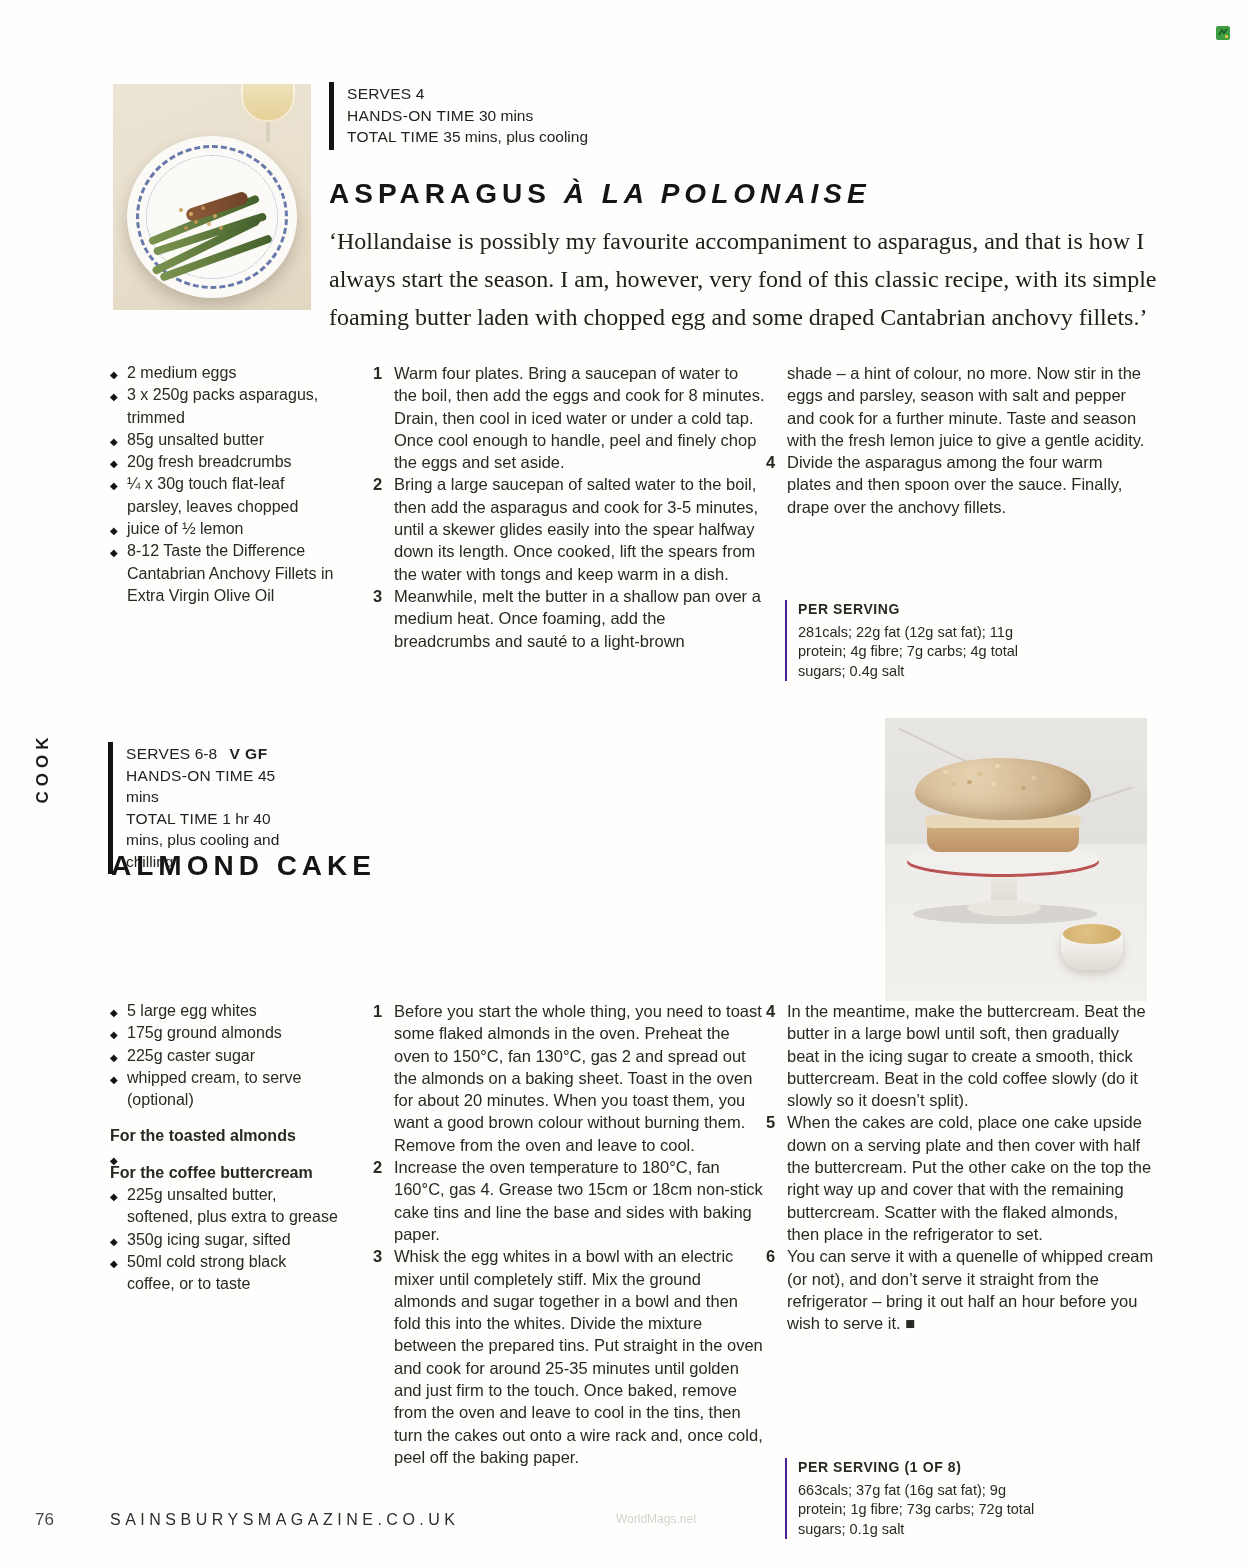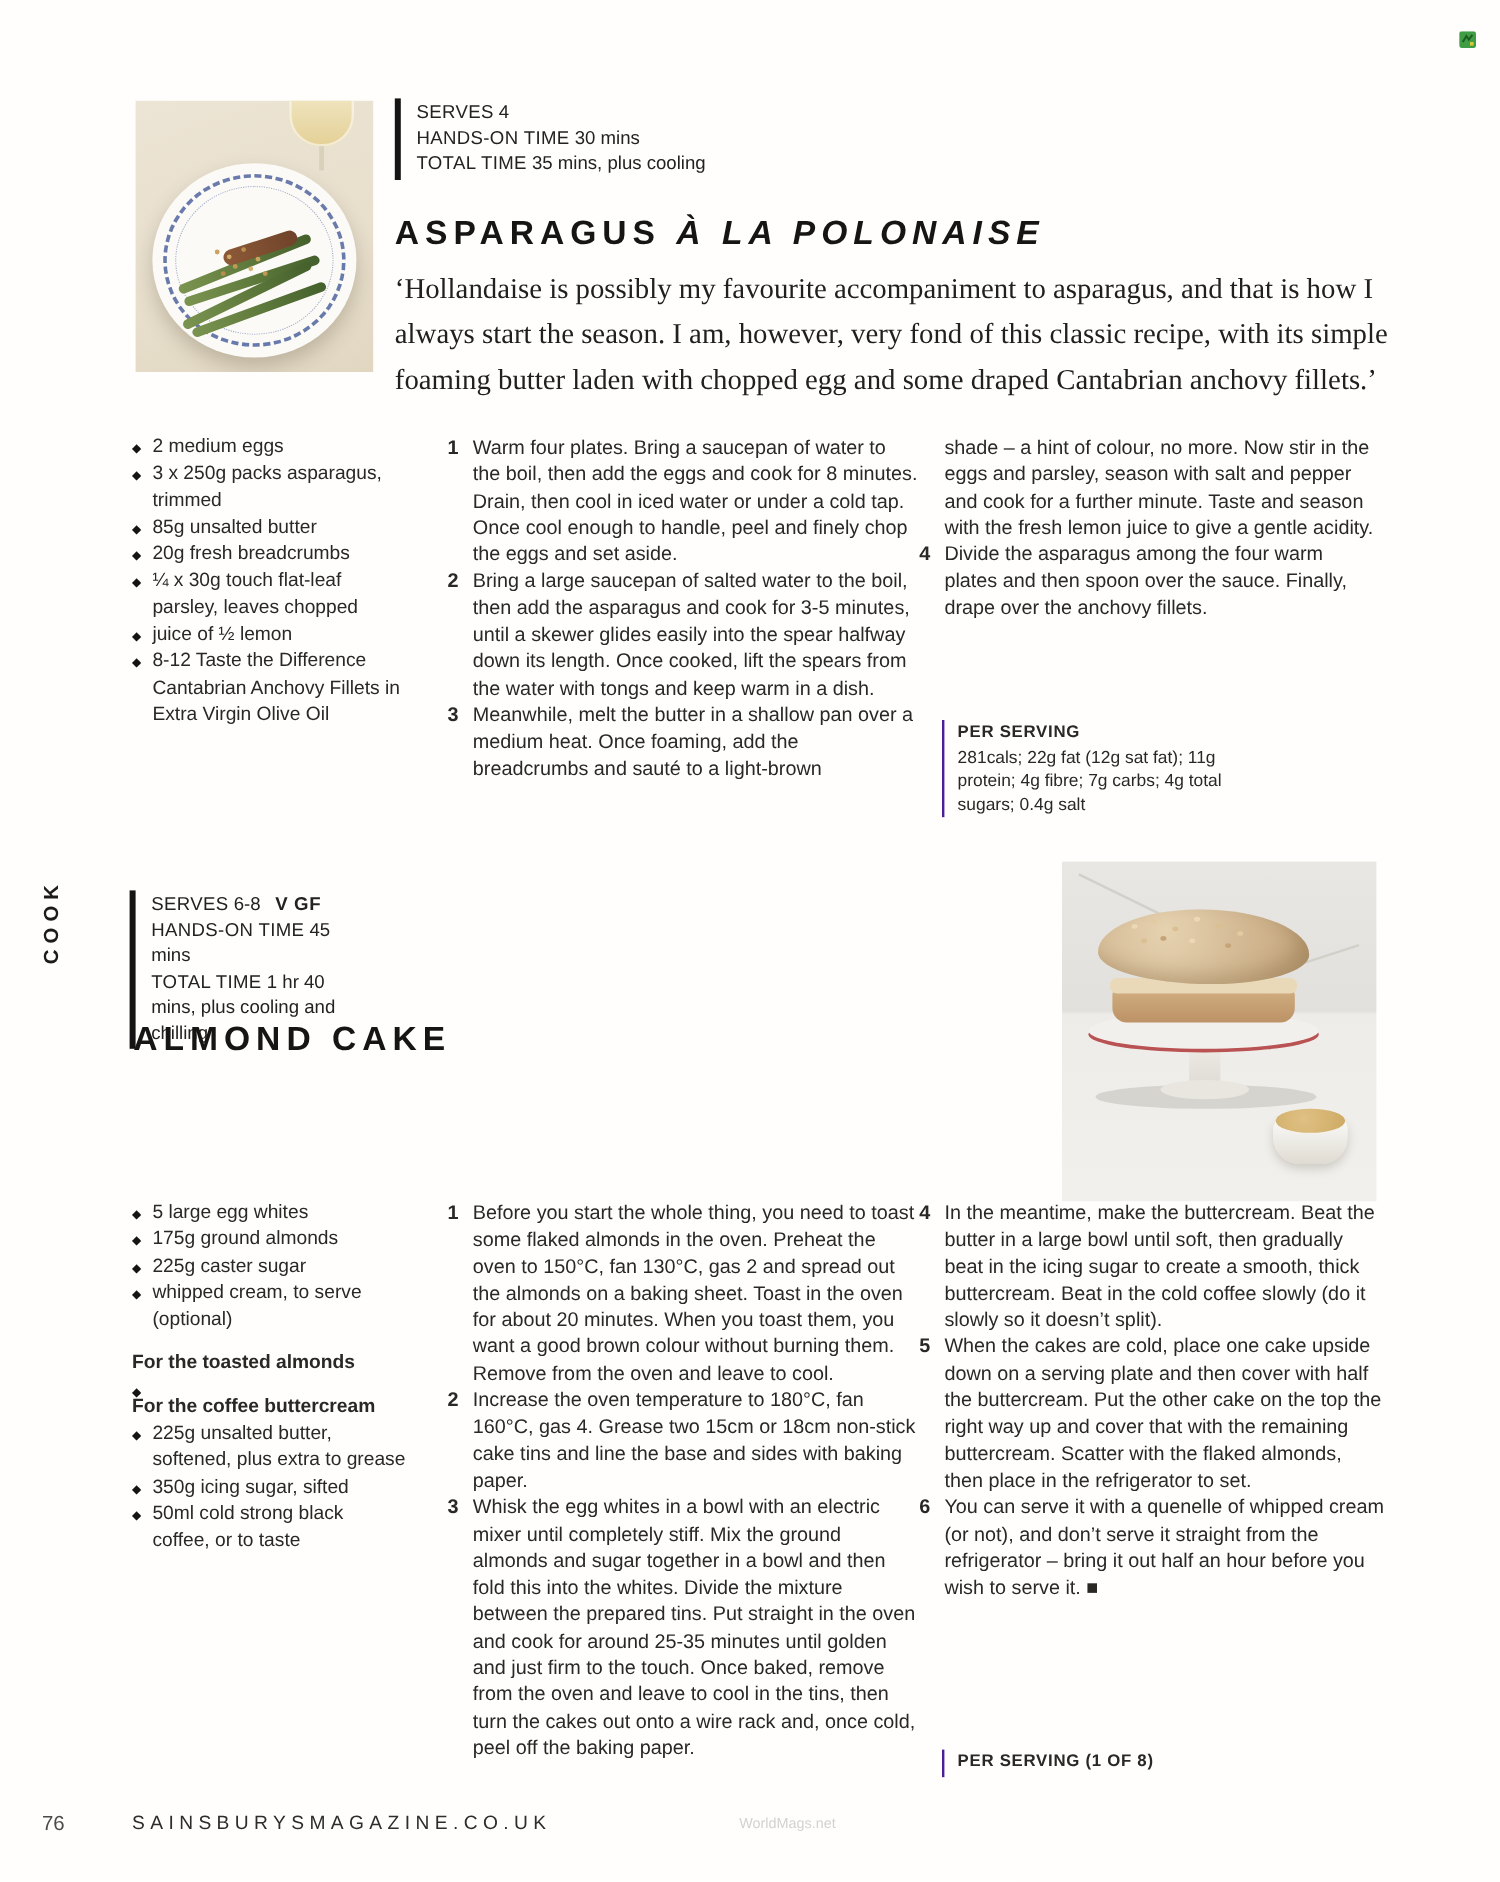--- a/index.html
+++ b/index.html
@@ -273,19 +273,20 @@
     <p class="step">
       <span class="step-num">5</span>
       <span>When the cakes are cold, place one cake upside down on a serving plate and then cover with half the buttercream. Put the other cake on the top the right way up and cover that with the remaining buttercream. Scatter with the flaked almonds, then place in the refrigerator to set.</span></p>
     <p class="step">
       <span class="step-num">6</span>
       <span>You can serve it with a quenelle of whipped cream (or not), and don’t serve it straight from the refrigerator – bring it out half an hour before you wish to serve it. ■</span></p>
   </div>
 
   <div class="per-serving ps-2">
     <div class="ps-label">PER SERVING (1 OF 8)</div>
+    <div>663cals; 37g fat (16g sat fat); 9g protein; 1g fibre; 73g carbs; 72g total sugars; 0.1g salt</div>
   </div>
 
   <span class="footer-num">76</span>
   <span class="footer-site">SAINSBURYSMAGAZINE.CO.UK</span>
   <span class="watermark">WorldMags.net</span>
 
 </div>
 
 </body></html>

